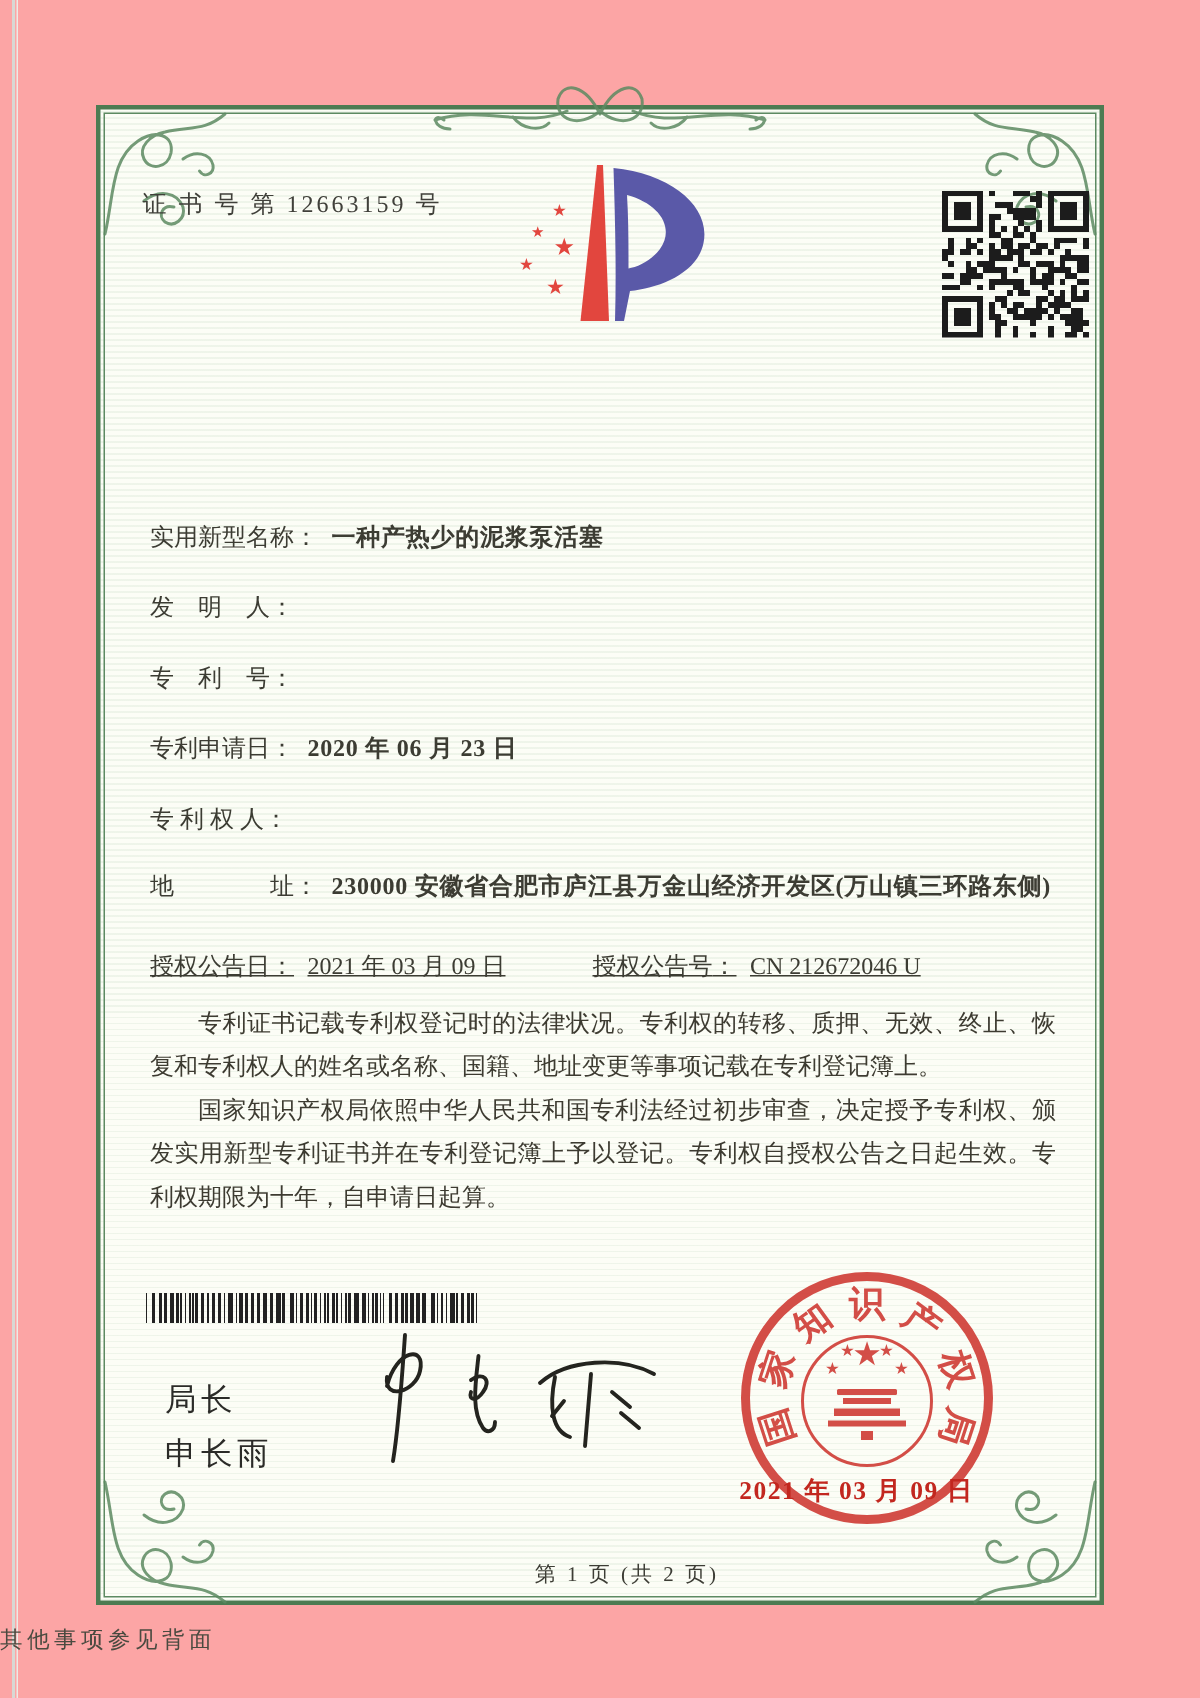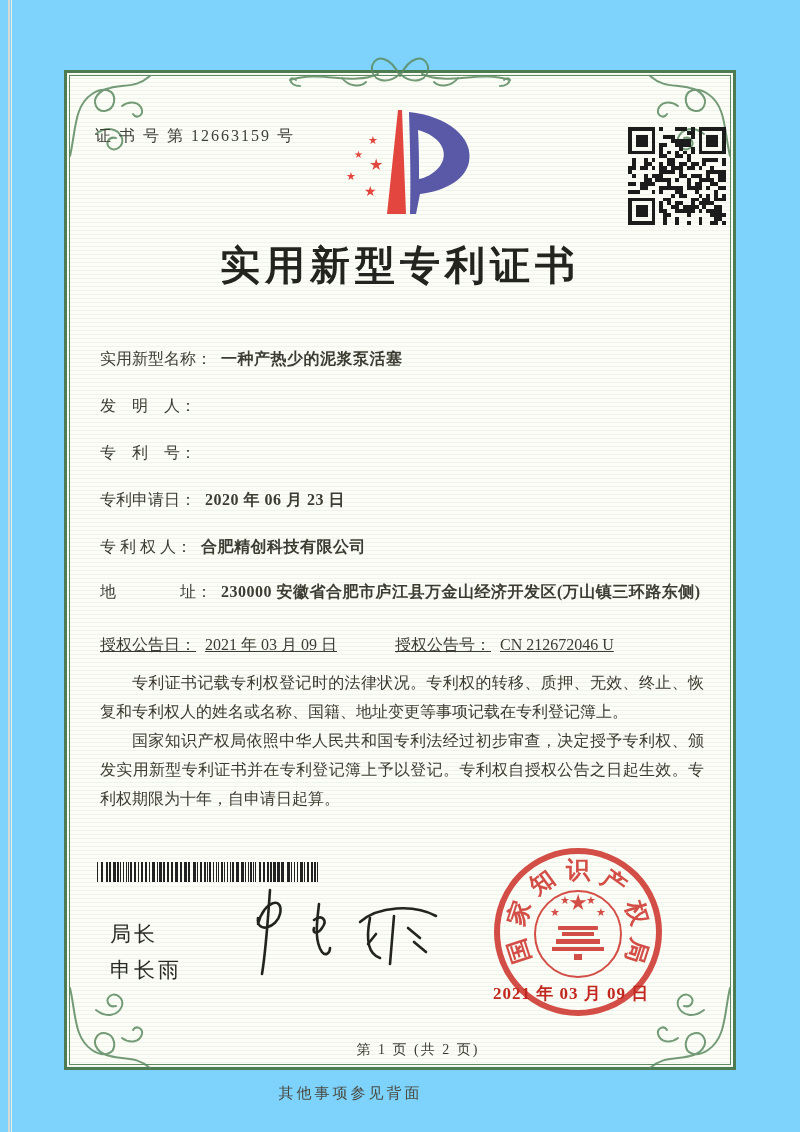--- a/index.html
+++ b/index.html
@@ -1,19 +1,19 @@
 <!DOCTYPE html>
 <html><head>
 <meta charset="utf-8">
 <style>
   * { margin:0; padding:0; box-sizing:border-box; }
   html,body { background:#e9e9e9; }
   .page {
     position:relative; width:800px; height:1132px; margin:0 auto;
-    background:#7dd3fc; overflow:hidden;
+    background:#fca5a5; overflow:hidden;
     font-family:"Liberation Serif","DejaVu Serif",serif;
     color:#33332c;
   }
   .page-edge { position:absolute; left:8px; top:0; width:2px; height:100%; background:#d8d8d4; }
   .page-edge2 { position:absolute; left:11px; top:0; width:1px; height:100%; background:#eceae6; }
 
   
   .frame {
     position:absolute; left:64px; top:70px; width:672px; height:1000px;
     border:3px solid #4d7b52;
@@ -63,21 +63,21 @@
   .signature { position:absolute; left:218px; top:882px; width:235px; height:100px; }
 
   .seal { position:absolute; left:492px; top:846px; width:172px; height:172px; opacity:0.93; }
   .seal-date {
     position:absolute; left:486px; top:982px; width:170px; text-align:center;
     color:#c2271f; font-size:17px; font-weight:bold; letter-spacing:1px;
   }
 
   .page-num { position:absolute; left:64px; top:1041px; width:672px; text-align:center;
               font-size:14px; color:#3d3d35; letter-spacing:2px;padding-left:36px; }
-  .back-note { position:absolute; left:0; top:1084px; width:701px; text-align:center;
+  .back-note { position:absolute; left:0; top:1084px; width:701px; text-align:left;
                font-size:15px; color:#4a4a40; letter-spacing:3px; }
 </style>
 </head>
 <body>
 
 <div class="page">
   <div class="page-edge"></div>
   <div class="page-edge2"></div>
 
   <div class="frame">
@@ -444,21 +444,20 @@
       <rect x="6" y="24" width="1" height="1" fill="#1c1c1c"></rect>
       <rect x="9" y="24" width="1" height="1" fill="#1c1c1c"></rect>
       <rect x="12" y="24" width="1" height="1" fill="#1c1c1c"></rect>
       <rect x="15" y="24" width="1" height="1" fill="#1c1c1c"></rect>
       <rect x="18" y="24" width="1" height="1" fill="#1c1c1c"></rect>
       <rect x="21" y="24" width="1" height="1" fill="#1c1c1c"></rect>
       <rect x="22" y="24" width="1" height="1" fill="#1c1c1c"></rect>
       <rect x="24" y="24" width="1" height="1" fill="#1c1c1c"></rect>
     </svg>
 
-  <div class="title">实用新型专利证书</div>
 
   <div class="fields">
     <div class="row" style="top:347px">
       <span class="lbl">实用新型名称</span>
         <span class="colon">：</span>
       <span class="val">一种产热少的泥浆泵活塞</span>
     </div>
     <div class="row" style="top:394px">
       <span class="lbl">发　明　人</span>
         <span class="colon">：</span>
@@ -468,21 +467,20 @@
         <span class="colon">：</span>
     </div>
     <div class="row" style="top:488px">
       <span class="lbl">专利申请日</span>
         <span class="colon">：</span>
       <span class="val">2020 年 06 月 23 日</span>
     </div>
     <div class="row" style="top:535px">
       <span class="lbl">专 利 权 人</span>
         <span class="colon">：</span>
-      <span class="val">合肥精创科技有限公司</span>
     </div>
     <div class="row" style="top:580px">
       <span class="lbl">地　　　　址</span>
         <span class="colon">：</span>
       <span class="val">230000  安徽省合肥市庐江县万金山经济开发区(万山镇三环路东侧)</span>
     </div>
     <div class="row row2pair" style="top:633px">
       <span class="lbl">授权公告日</span>
         <span class="colon">：</span>
       <span>2021 年 03 月 09 日</span>

